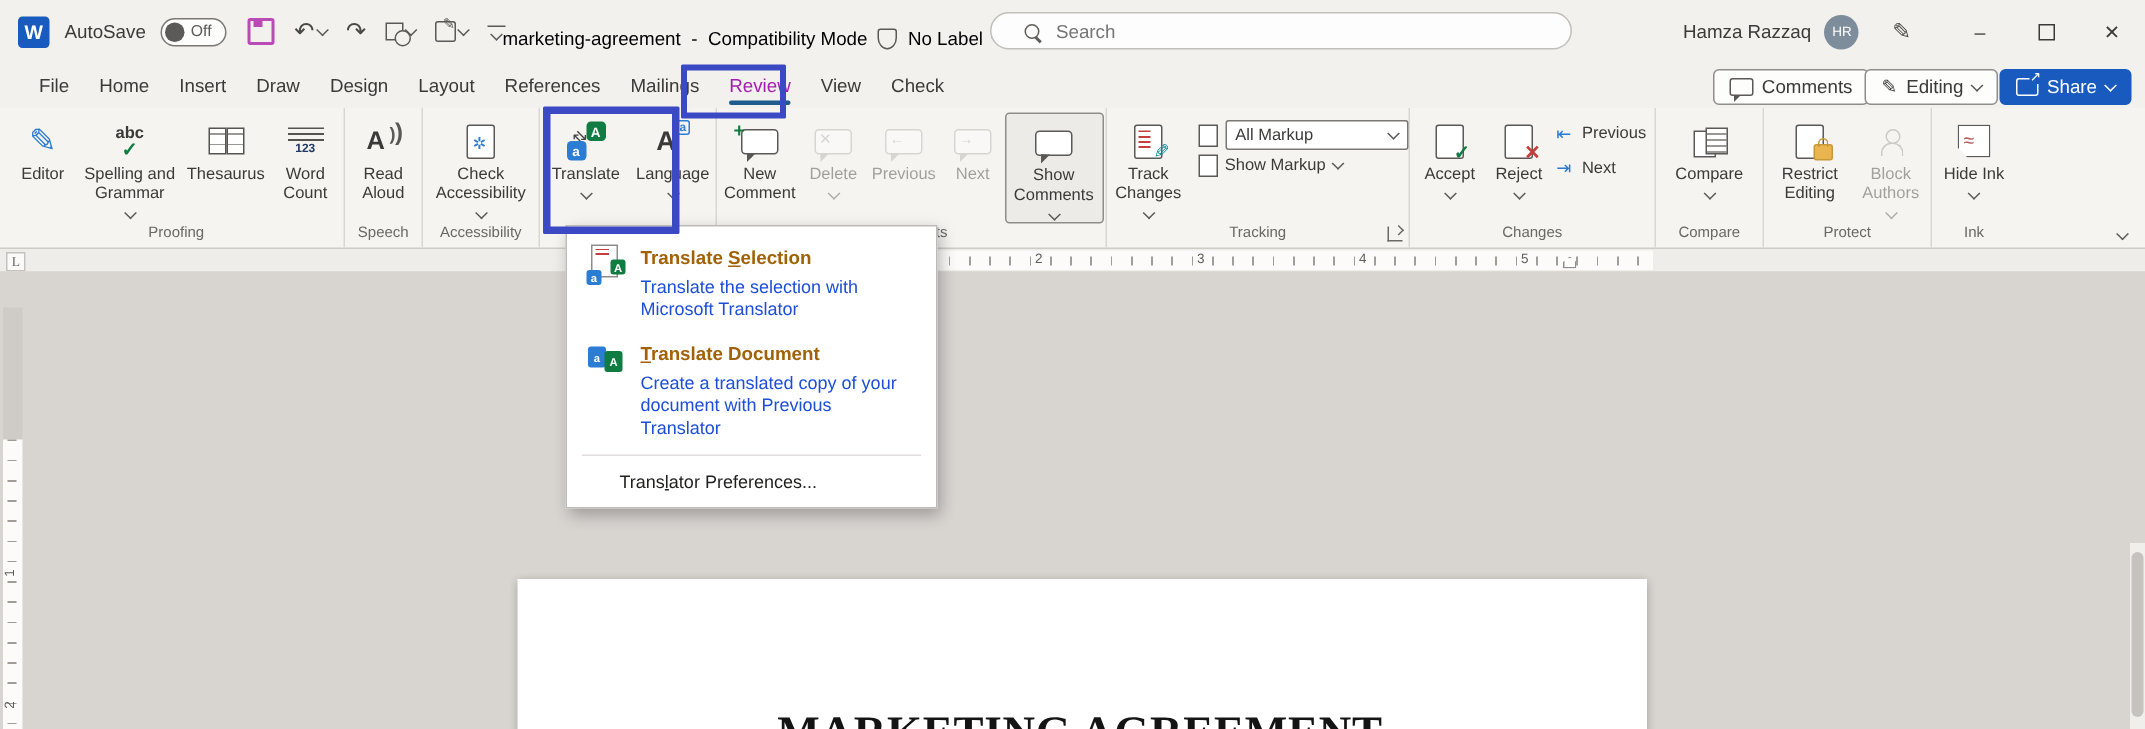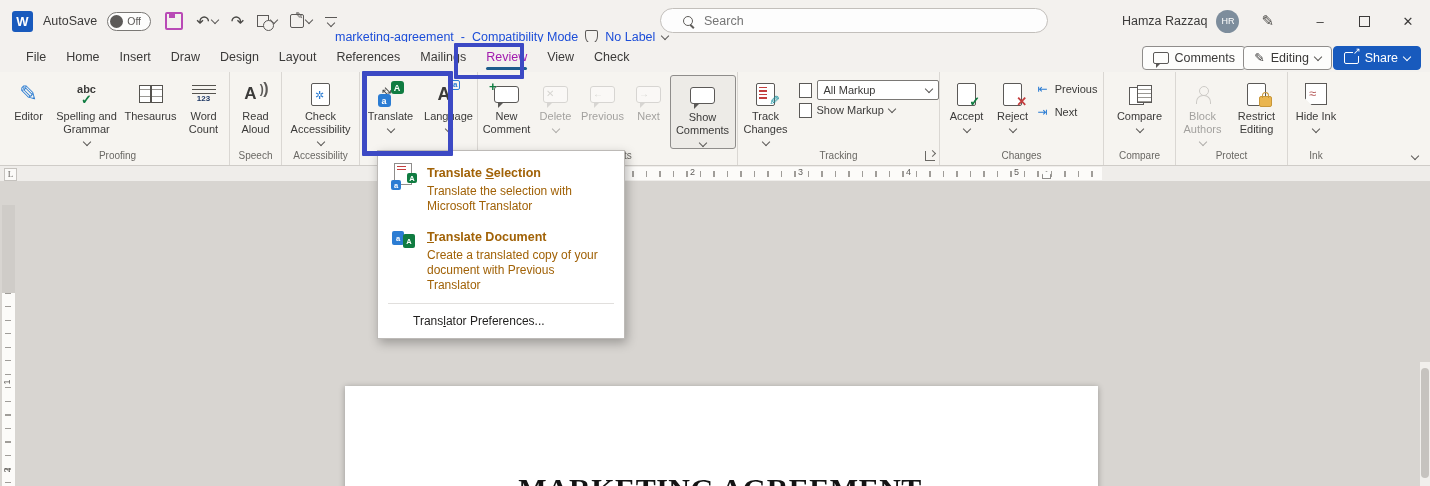--- a/index.html
+++ b/index.html
@@ -26,21 +26,21 @@
   .qat .ic{font-size:16px;color:#4a4946;display:flex;align-items:center;gap:2px}
   .floppy{width:14px;height:14px;border:2px solid #b94ab6;border-radius:2px;position:relative}
   .floppy::before{content:"";position:absolute;left:2px;top:0;width:6px;height:4px;background:#b94ab6}
   .i-undo::before{content:"↶"} .i-redo::before{content:"↷"}
   .shp{width:10px;height:10px;border:1.4px solid #5b5957;position:relative}
   .shp::after{content:"";position:absolute;left:5px;top:4px;width:9px;height:9px;border:1.4px solid #5b5957;border-radius:50%;background:#f3f1ee}
   .qedit{width:12px;height:12px;border:1.4px solid #5b5957;border-radius:2px;position:relative}
   .qedit::after{content:"✎";position:absolute;left:4px;top:-5px;font-size:10px;color:#5b5957}
   .ovf{width:12px;border-top:1.6px solid #5b5957;position:relative;height:8px}
   .ovf::after{content:"";position:absolute;left:3px;top:2px;width:5px;height:5px;border-right:1.4px solid #5b5957;border-bottom:1.4px solid #5b5957;transform:rotate(45deg)}
-  .tb-title{position:absolute;left:335px;top:16px;height:42px;display:flex;align-items:center;gap:7px;font-size:12.5px;color:#1d4ed8}
+  .tb-title{position:absolute;left:335px;top:5px;height:42px;display:flex;align-items:center;gap:7px;font-size:12.5px;color:#000000}
   .shield{width:11px;height:12px;border:1.4px solid #5b5957;border-radius:2px 2px 50% 50%/2px 2px 55% 55%}
   .chv{display:inline-block;width:5px;height:5px;border-right:1.3px solid #5b5957;border-bottom:1.3px solid #5b5957;transform:rotate(45deg);margin-top:-2px}
   .searchbox{position:absolute;left:660px;top:8px;width:388px;height:25px;background:#fdfdfd;
              border:1px solid #c2bfbb;border-radius:14px;display:flex;align-items:center;padding-left:22px;gap:9px;box-sizing:border-box}
   .mag{width:8px;height:8px;border:1.5px solid #5f5d5a;border-radius:50%;position:relative}
   .mag::after{content:"";position:absolute;left:7px;top:7px;width:5px;height:1.5px;background:#5f5d5a;transform:rotate(45deg);transform-origin:0 0}
   .searchbox input{border:none;outline:none;background:transparent;font-size:12.5px;color:#444;font-family:"Liberation Sans",sans-serif;width:300px}
   .tb-right{position:absolute;right:0;top:0;height:42px;display:flex;align-items:center}
   .uname{font-size:12.5px;margin-right:9px}
   .avatar{width:23px;height:23px;border-radius:50%;background:#7d8d9c;color:#fff;font-size:9px;
@@ -150,21 +150,21 @@
             box-shadow:2px 4px 10px rgba(0,0,0,.28);z-index:60;padding:6px 0 4px;box-sizing:border-box}
   .ditem{display:flex;gap:10px;padding:6px 8px 7px 13px}
   .dicon{width:26px;flex:none;position:relative;height:30px}
   .dpage{position:absolute;left:3px;top:0;width:16px;height:20px;border:1.3px solid #8f8d8b;background:#fff}
   .dpage .rl{position:absolute;left:2px;top:2px;width:9px;height:6px;background:repeating-linear-gradient(#c43e3e 0 1px,transparent 1px 3px)}
   .msq{position:absolute;width:10px;height:10px;border-radius:2px;color:#fff;font-size:7.5px;font-weight:bold;
        display:flex;align-items:center;justify-content:center}
   .msq.g{background:#107c41}.msq.b{background:#2b7cd3}
   .dtitle{font-size:12.5px;font-weight:bold;color:#a16207;line-height:15px}
   .dtitle u{text-decoration:underline}
-  .ddesc{font-size:12px;color:#a16207;line-height:15px;margin-top:3px;width:182px}
+  .ddesc{font-size:12px;color:#1d4ed8;line-height:15px;margin-top:3px;width:182px}
   .dsep{height:1px;background:#e1dfdd;margin:3px 10px}
   .dfoot{font-size:12px;color:#201f1e;padding:7px 8px 6px 35px}
   
   .anno{position:absolute;border:4px solid #3c49c4;z-index:70;pointer-events:none;border-radius:1px}
   #anno-review{left:454px;top:43px;width:62px;height:28px}
   #anno-translate{left:362px;top:71px;width:81px;height:75px;border-width:5px}
 </style>
 </head>
 <body>
 
@@ -460,34 +460,34 @@
           </div>
         <div class="rlb">Compare</div>
         <span class="chv"></span>
       </div>
     </div>
     <div class="rglabel">Compare</div>
   </div>
 
   <div class="rgroup" style="width:112px">
     <div class="rrow">
-      <div class="rbtn disabled" style="width:50px">
-        <div class="ric">
-            <span class="person"></span>
-          </div>
-        <div class="rlb">Block Authors</div>
-        <span class="chv"></span>
-      </div>
       <div class="rbtn" style="width:58px">
         <div class="ric">
             <span class="docic">
               <span class="lock"></span>
             </span>
           </div>
         <div class="rlb">Restrict Editing</div>
+      </div>
+      <div class="rbtn disabled" style="width:50px">
+        <div class="ric">
+            <span class="person"></span>
+          </div>
+        <div class="rlb">Block Authors</div>
+        <span class="chv"></span>
       </div>
     </div>
     <div class="rglabel">Protect</div>
   </div>
 
   <div class="rgroup" style="width:56px;border-right:none">
     <div class="rrow">
       <div class="rbtn" style="width:50px">
         <div class="ric">
             <span class="inkic"></span>

